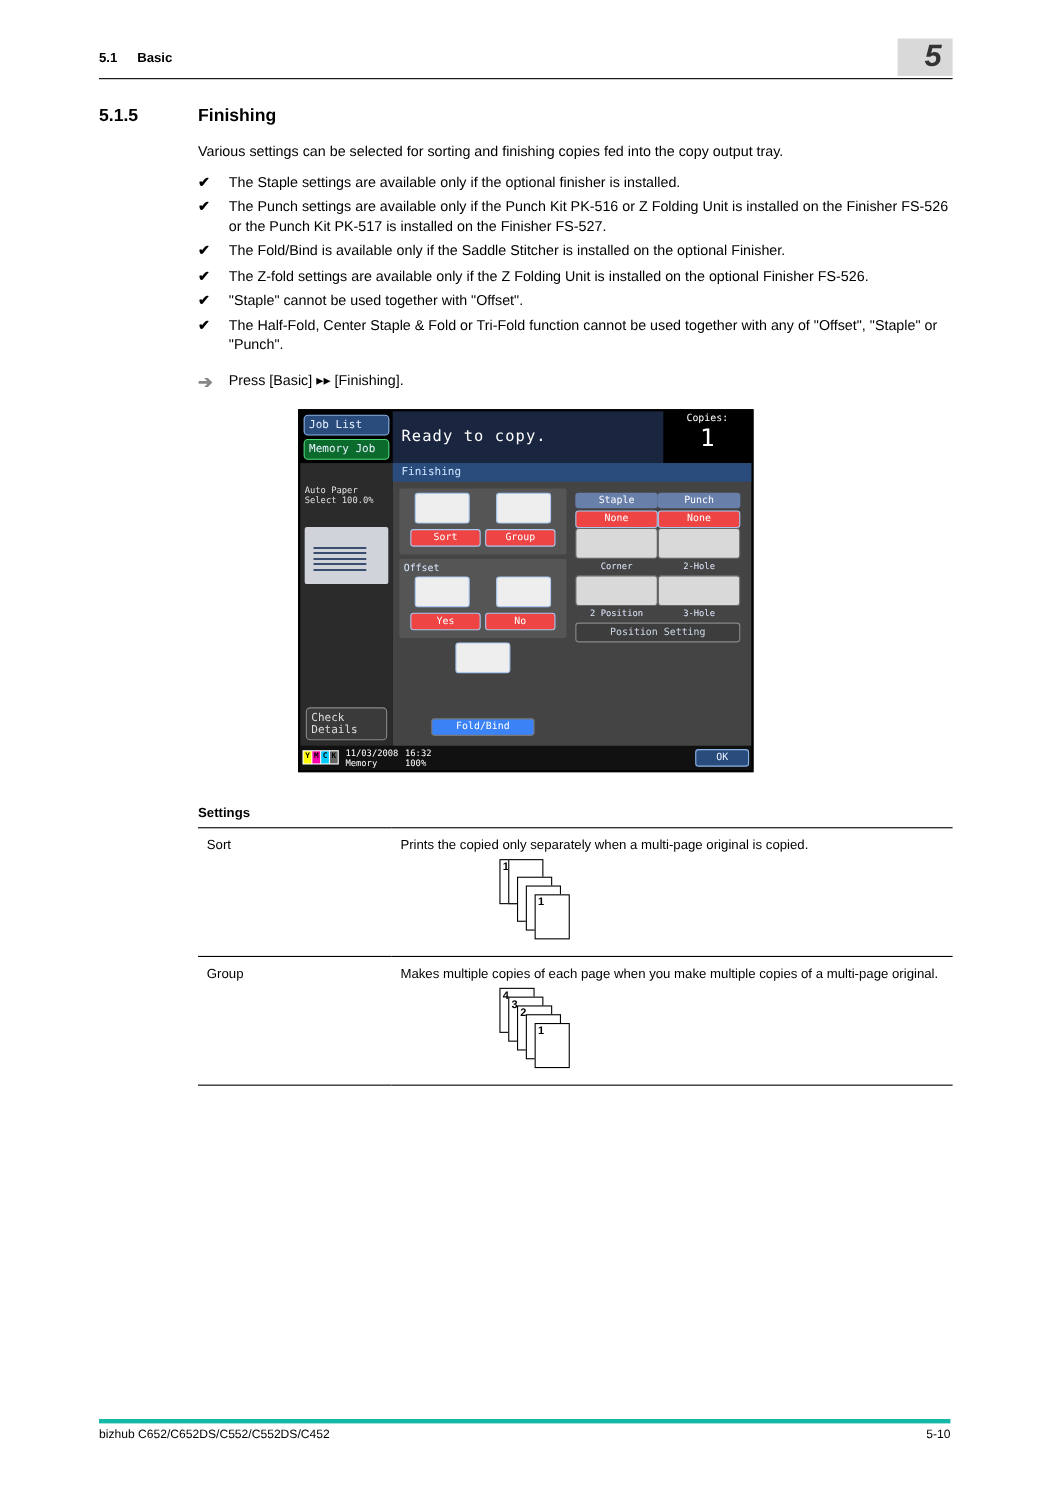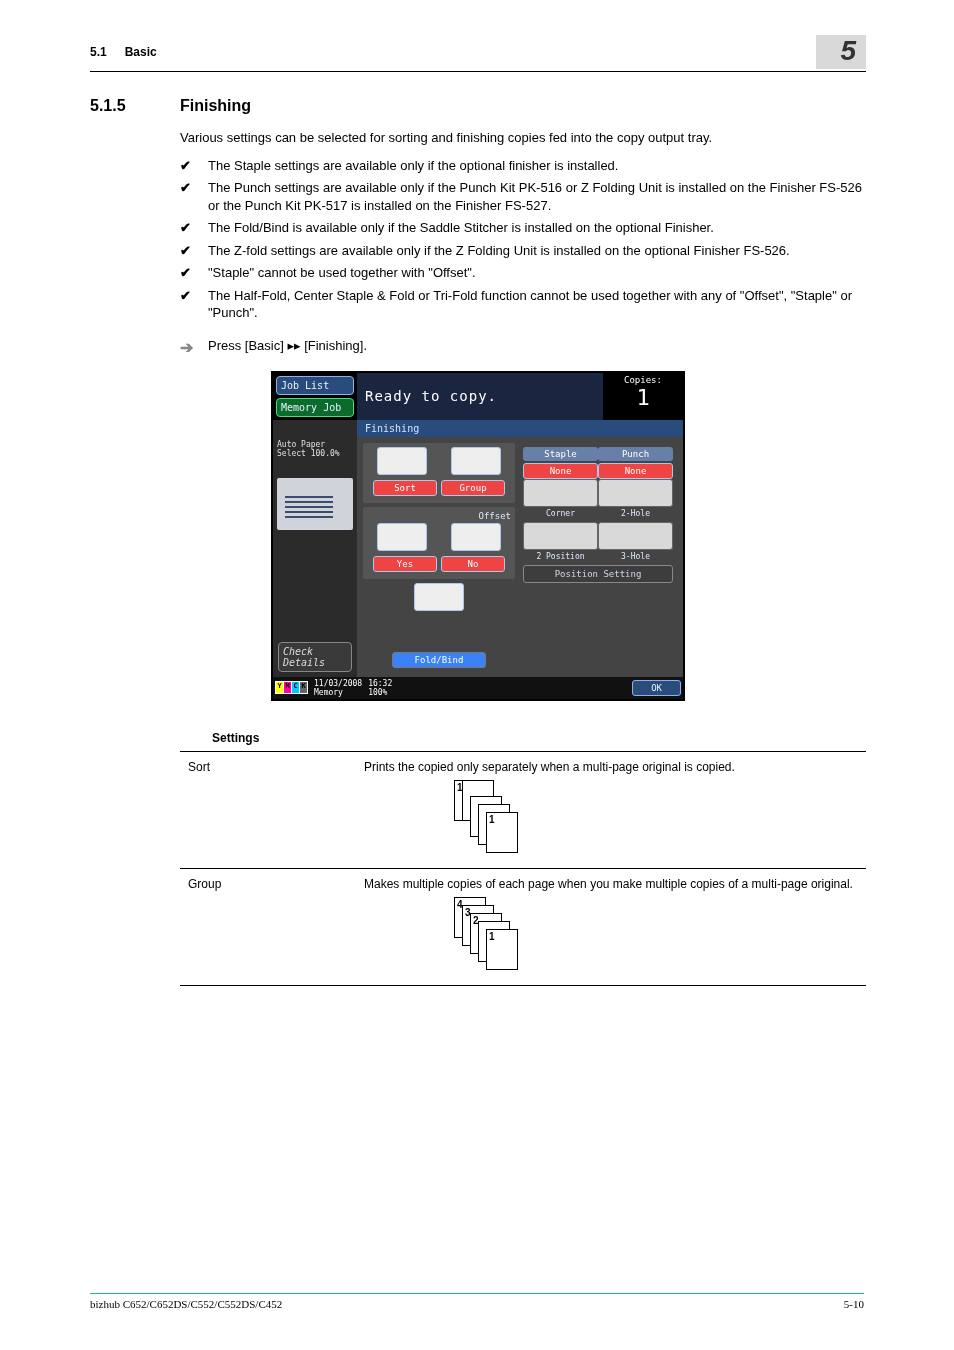--- a/index.html
+++ b/index.html
@@ -85,21 +85,21 @@
     background:#2a4c7d;
     border:1px solid #8cb4e8;
     border-radius:4px;
     text-align:left;
     padding:3px 4px;
     margin:3px;
     color:#e8f0ff;
     font-size:10px;
   }
   .panel-btn.green { background:#0a6b2d; border-color:#4fd97a; }
-  .panel-btn.dark { background:#3a3a3a; border-color:#888; color:#ddd;font-style:italic; }
+  .panel-btn.dark { background:#3a3a3a; border-color:#888; color:#ddd; }
   .panel-left {
     width:80px;
     background:#2b2b2b;
     display:flex;
     flex-direction:column;
     padding:2px;
   }
   .panel-status {
     flex:1;
     background:#1a2540;
@@ -143,21 +143,21 @@
     background:#ef4444;
     border:1px solid #aac7ee;
     border-radius:3px;
     font-size:9px;
     text-align:center;
     padding:2px 6px;
     min-width:50px;
     color:#fff;
   }
   .opt-btn.off { background:#3b82f6; border-color:#777;margin-top:36px; }
-  .opt-label { text-align:right; font-size:9px; color:#d9e8ff; margin-bottom:2px; }
+  .opt-label { text-align:left; font-size:9px; color:#d9e8ff; margin-bottom:2px; }
   .opt-icon {
     width:48px; height:26px;
     background:#eee;
     border:1px solid #aac7ee;
     border-radius:3px;
     margin:0 auto 2px auto;
     display:block;
   }
   .right-col {
     width:150px;
@@ -200,21 +200,21 @@
     border:1px solid #8cb4e8;
     border-radius:3px;
     padding:2px 18px;
     font-size:9px;
     color:#e8f0ff;
   }
   .spacer{flex:1;}
 
   
   .settings-wrap { margin-left:90px; margin-top:4px; }
-  .settings-title { font-weight:bold; font-size:12px; margin-bottom:6px;margin-left:32px; }
+  .settings-title { font-weight:bold; font-size:12px; margin-bottom:6px; }
   table.settings {
     width:100%;
     border-collapse: collapse;
     font-size:12px;
   }
   table.settings td {
     border-top:1px solid #000;
     border-bottom:1px solid #000;
     padding:8px 8px;
     vertical-align:top;
@@ -234,25 +234,24 @@
     border:1.5px solid #000;
     background:#fff;
     font-size:10px;
     padding:1px 0 0 2px;
     font-weight:bold;
   }
   .footer {
     position:absolute;
     bottom:40px;
     left:90px; right:90px;
-    border-top:1px solid #14b8a6;
+    border-top:4px solid #14b8a6;
     display:flex;
     font-size:11px;
     padding-top:4px;
-    font-family:Liberation Serif, serif;
   }
   .footer .pg { margin-left:auto; }
   .side-text { font-size:8px; color:#e0e0e0; margin:18px 2px;}
   .mini-preview {
     background:#d0d4da;
     height:52px;
     margin:2px;
     border-radius:2px;
     position:relative;
   }

